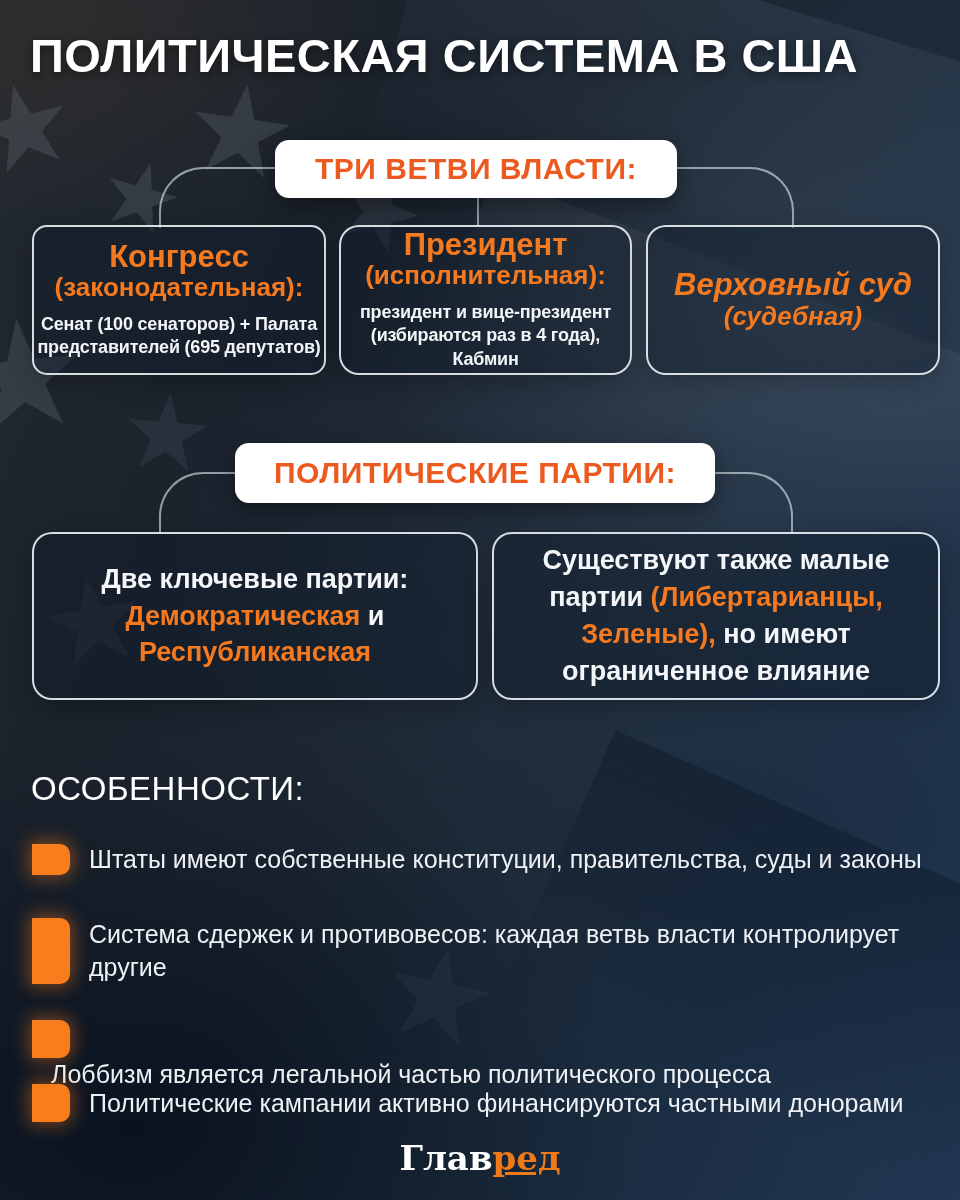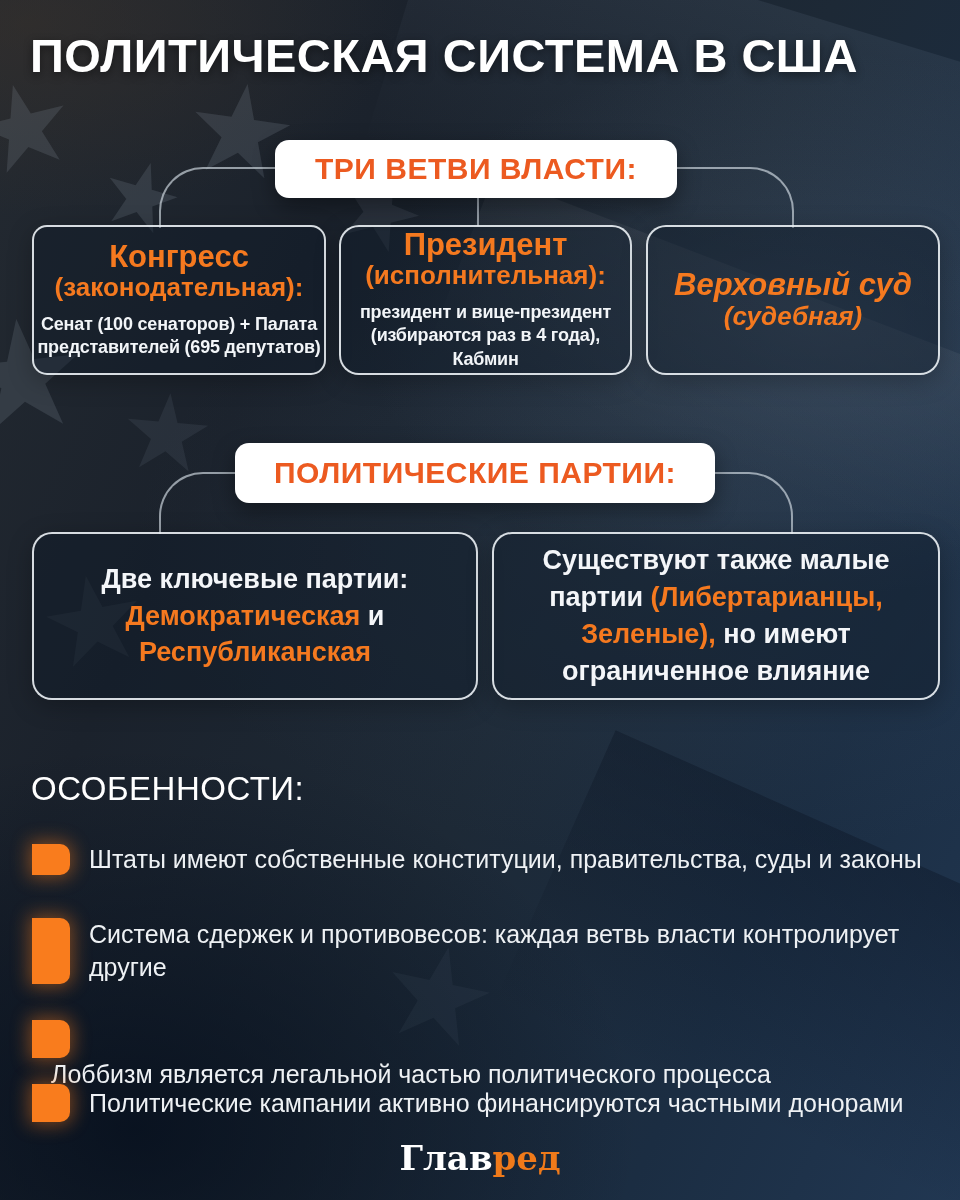--- a/index.html
+++ b/index.html
@@ -86,21 +86,21 @@
   }
   .f1{top:844px;height:31px;}
   .f2{top:918px;height:66px;}
   .f3{top:1020px;height:38px;flex-direction:column;}
   .f4{top:1084px;height:38px;}
 
   .footer-logo{
     position:absolute;left:0;top:1138px;width:960px;text-align:center;
     font-family:"DejaVu Serif", serif;font-weight:700;font-size:34px;color:#ffffff;
   }
-  .footer-logo .orange{color:#ef7a1a;}
+  .footer-logo .orange{color:#ef7a1a;text-decoration:underline;}
 </style>
 </head>
 <body>
 
 <div class="poster">
 
   <div class="band band1"></div>
   <div class="band band2"></div>
   <div class="band band3"></div>
   <div class="star" style="left:-28px;top:70px;font-size:115px;transform:rotate(-14deg);">★</div>

